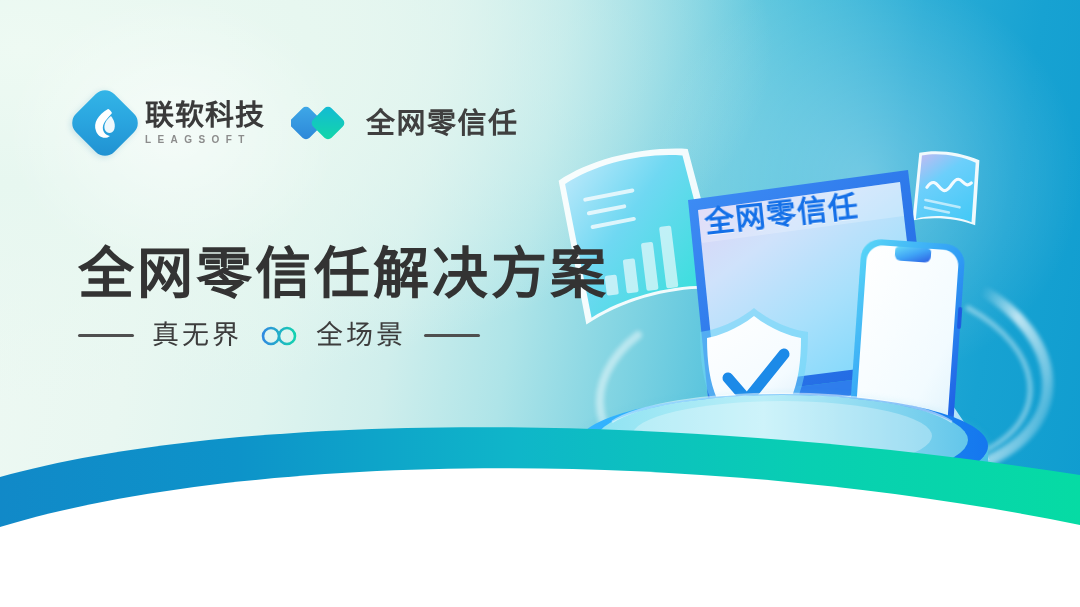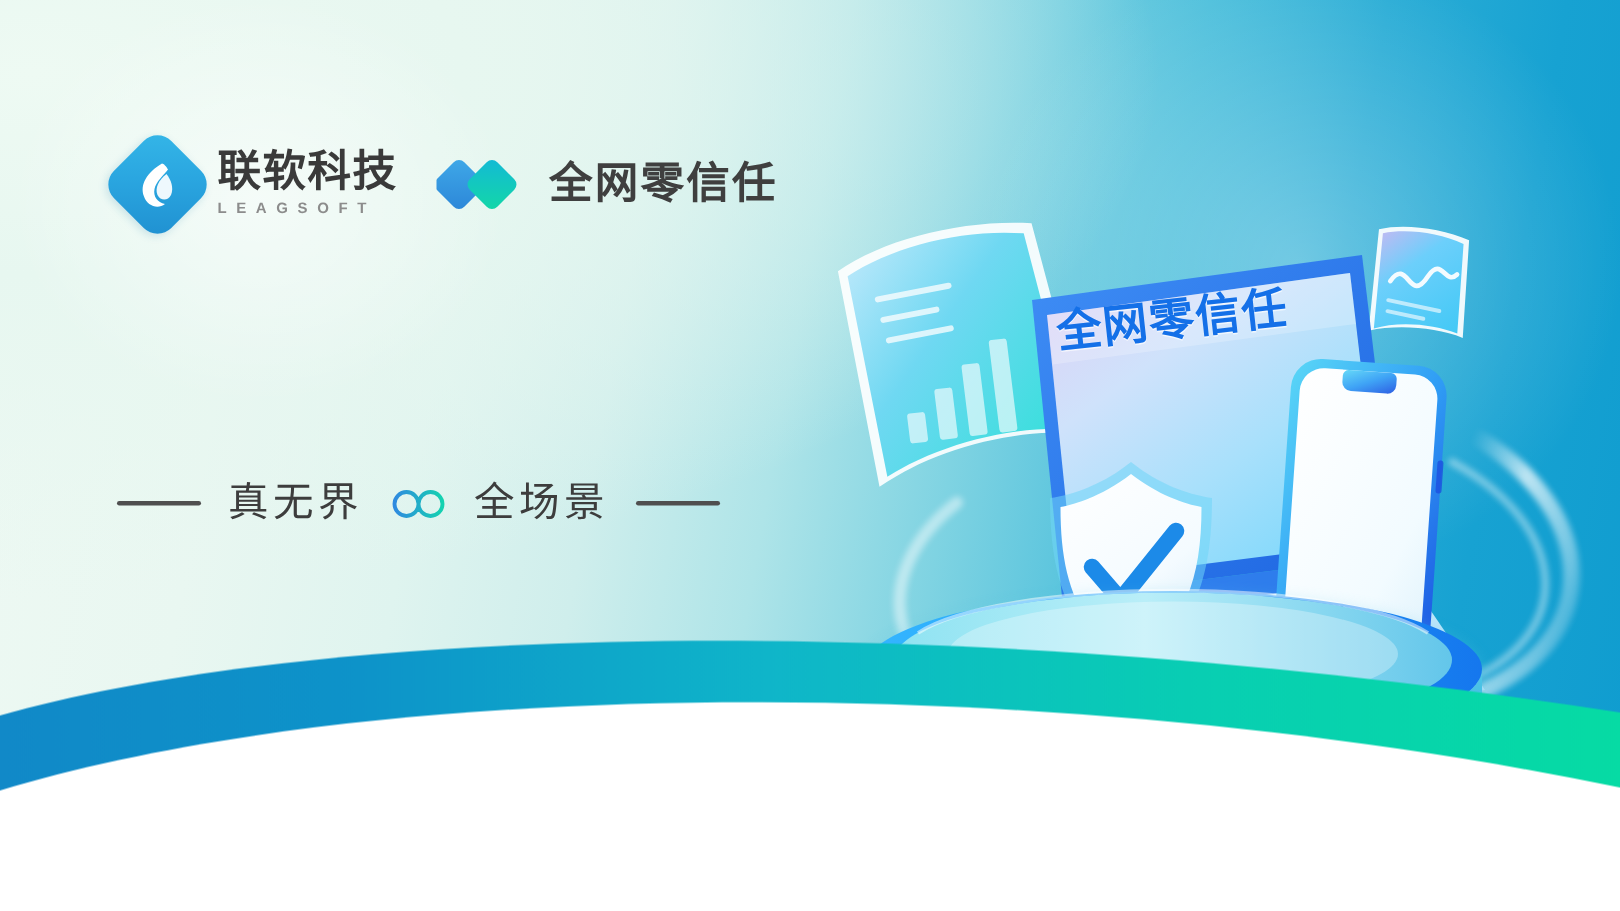--- a/index.html
+++ b/index.html
@@ -339,20 +339,21 @@
           </defs>
           <rect x="2" y="10" width="26" height="26" rx="5" transform="rotate(45 15 23)" fill="url(#gD1)"></rect>
           <rect x="24" y="10" width="26" height="26" rx="5" transform="rotate(45 37 23)" fill="url(#gD2)"></rect>
         </svg>
       </div>
       <div class="zt-text">全网零信任</div>
     </div>
 
   </div>
 
+  <div class="headline">全网零信任解决方案</div>
 
   <div class="subline">
     <span class="rule"></span>
     <span class="sub-txt">真无界</span>
     <svg class="inf" viewBox="0 0 38 26" xmlns="http://www.w3.org/2000/svg">
       <defs>
         <linearGradient id="gInf" x1="0" y1="0" x2="1" y2="0">
           <stop offset="0%" stop-color="#2f8ae0"></stop>
           <stop offset="100%" stop-color="#14d2b0"></stop>
         </linearGradient>

